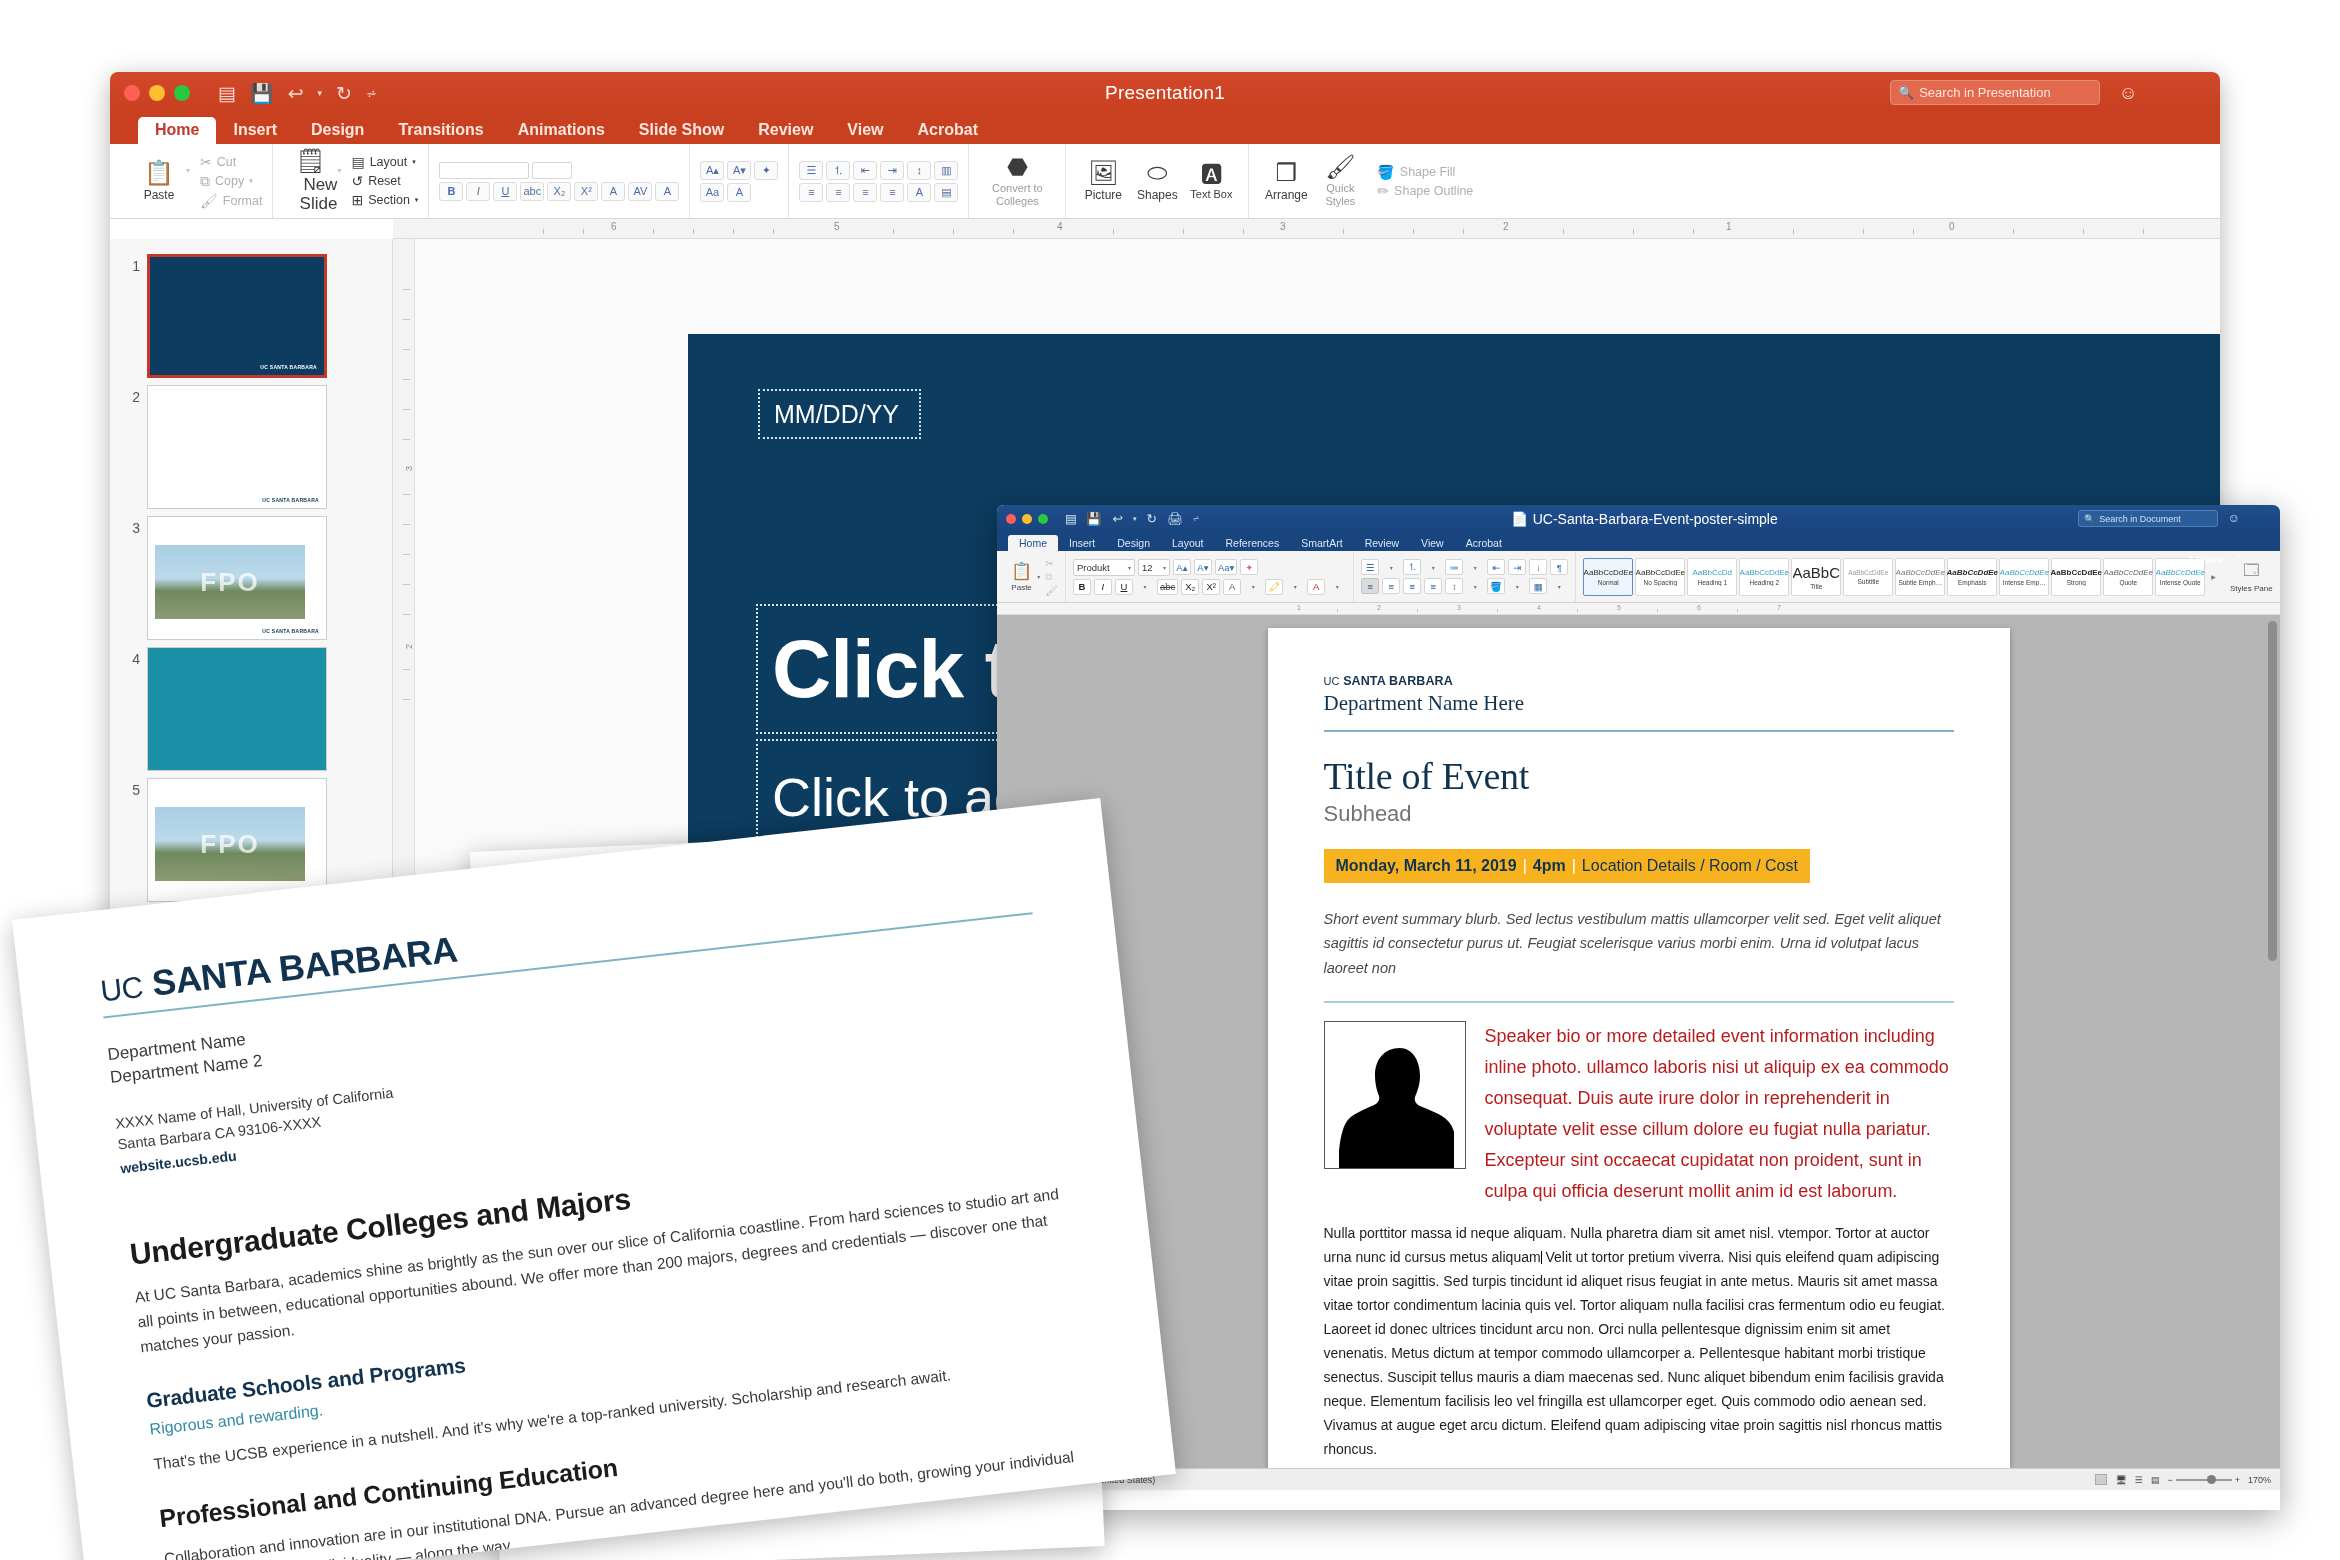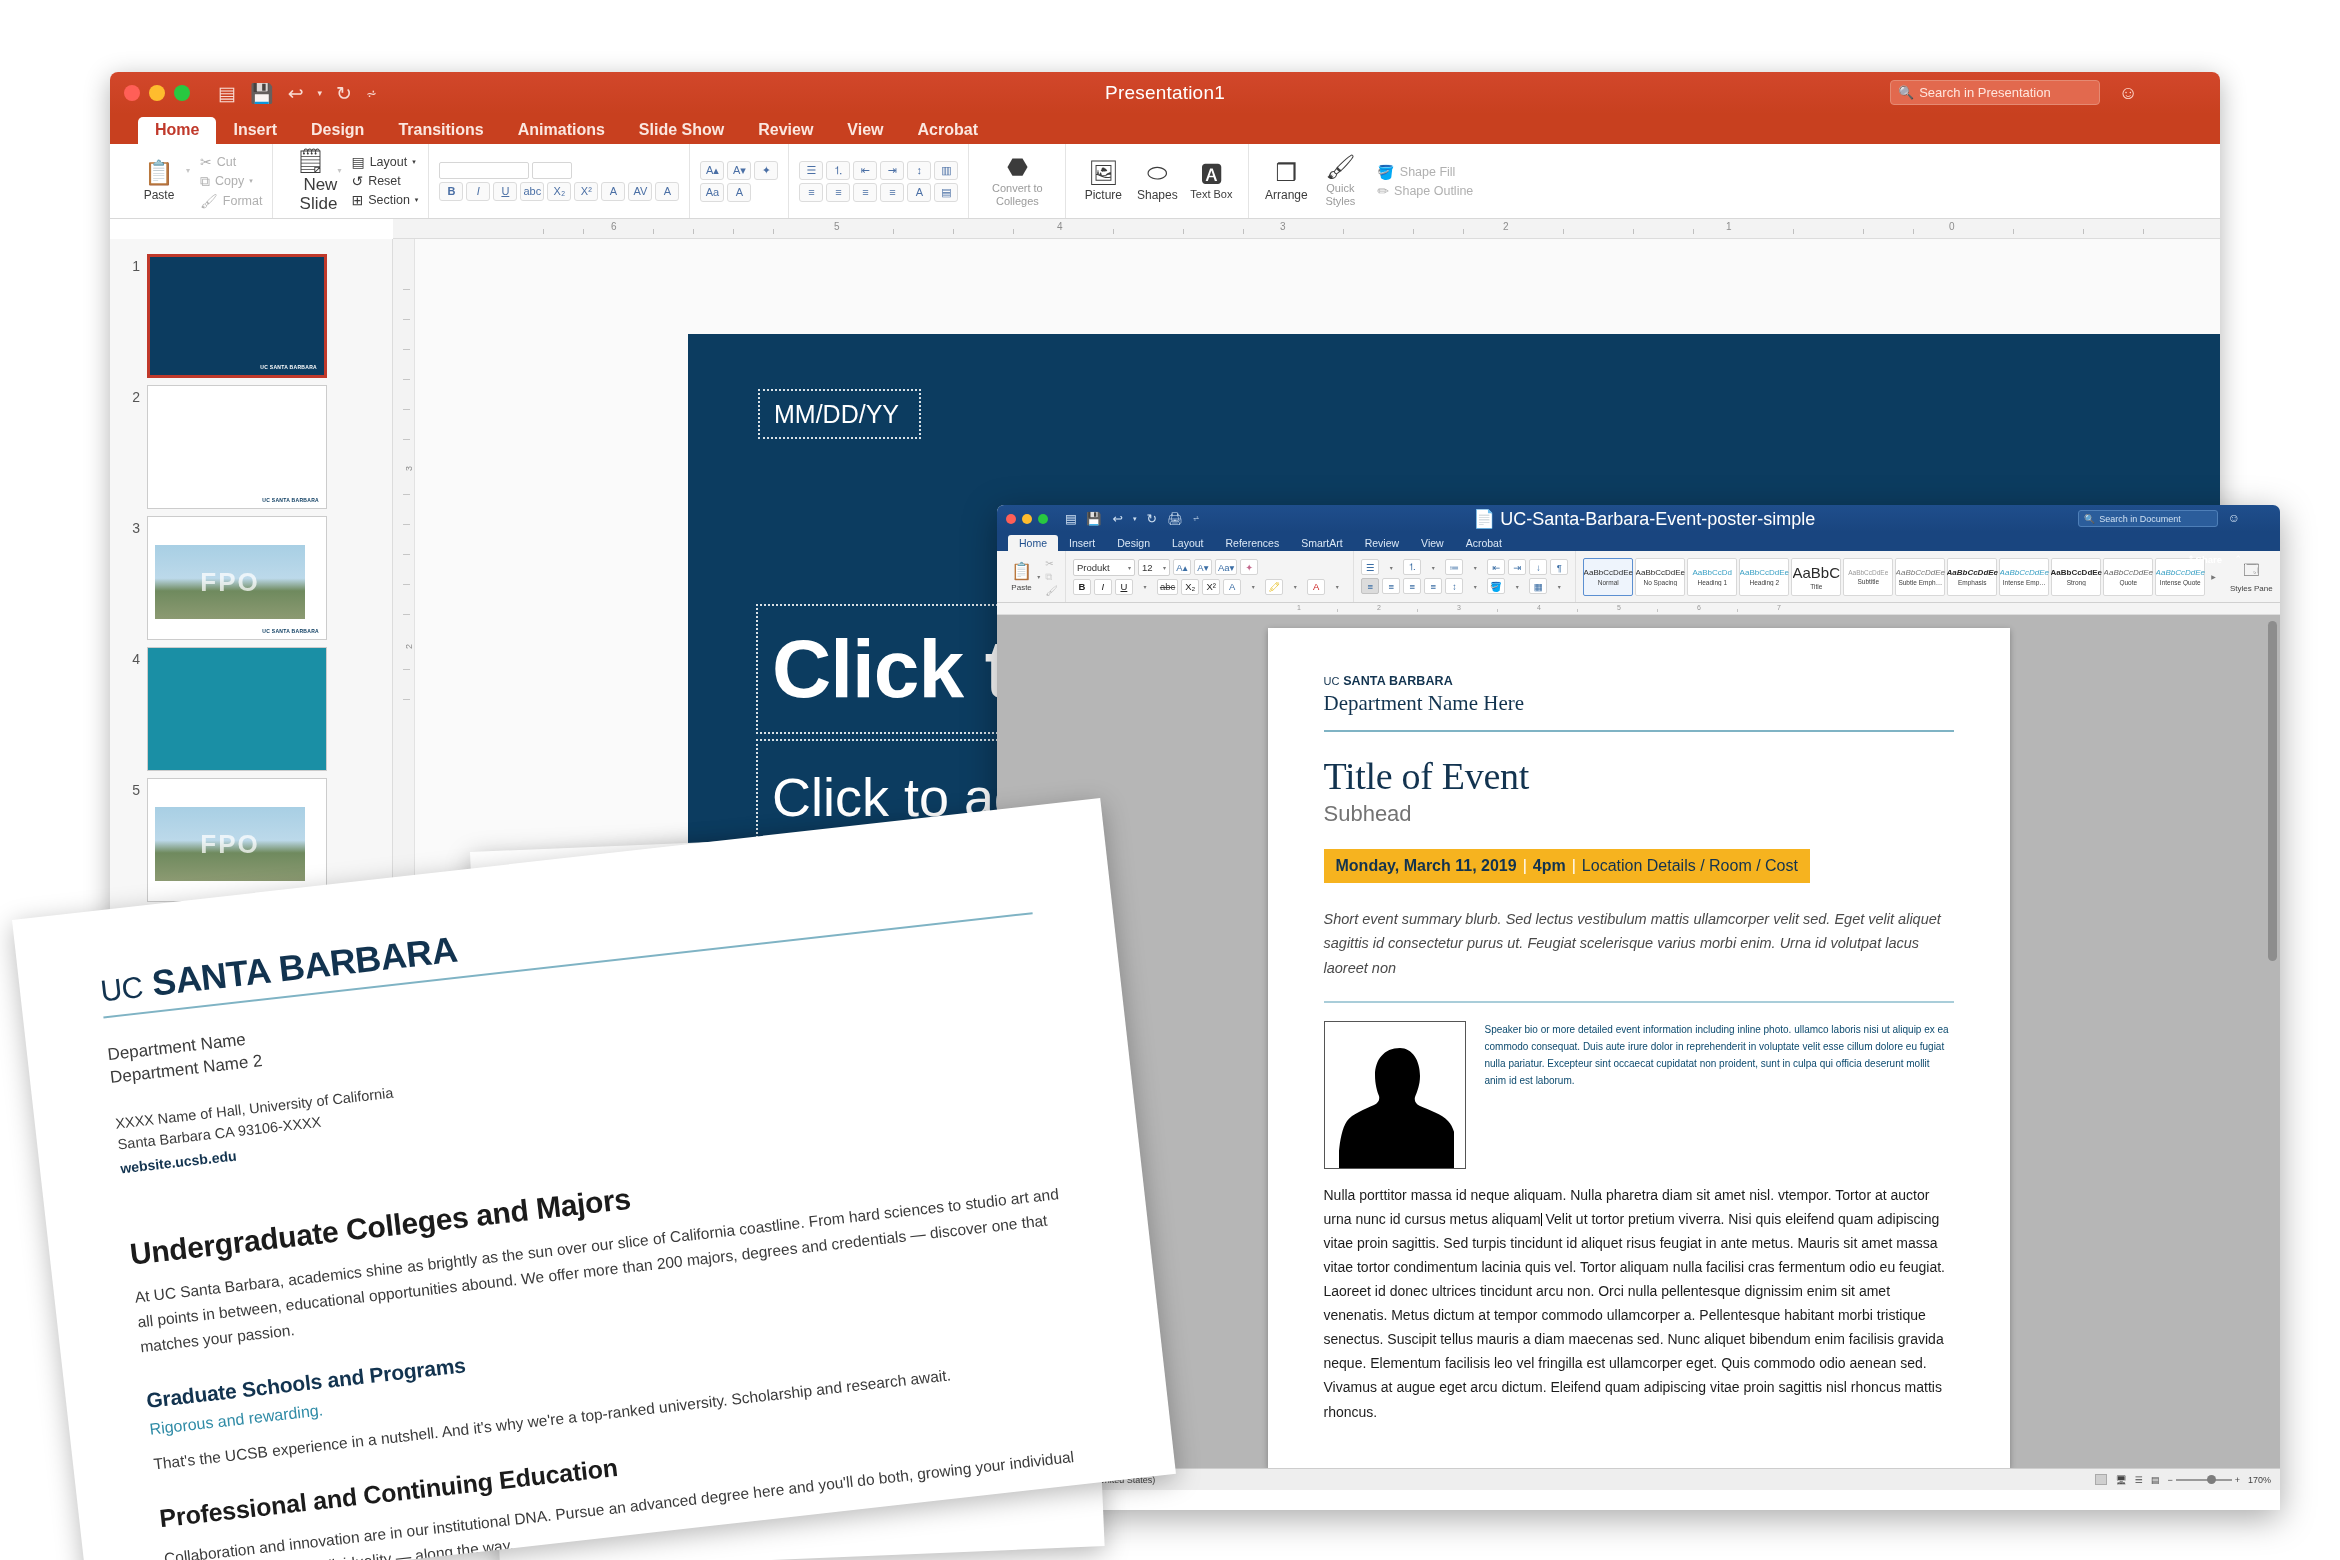--- a/index.html
+++ b/index.html
@@ -118,21 +118,21 @@
   
   #word-window {
     position:absolute; left:997px; top:505px; width:1283px; height:1005px;
     background:#fff; border-radius:7px 7px 0 0;
     box-shadow:0 8px 34px rgba(0,0,0,.35); overflow:hidden;
   }
   .w-titlebar{ height:27px; background:linear-gradient(#1f4e8c,#19457f); position:relative; display:flex; align-items:center;}
   .w-traffic{display:flex;gap:6px;margin-left:9px;}
   .w-tl{width:10px;height:10px;border-radius:50%;}
   .w-qat{display:flex;align-items:center;gap:10px;margin-left:17px;color:#cfe0f2;font-size:12.5px;}
-  .w-title{position:absolute;left:12px;right:0;text-align:center;color:#fff;font-size:18px;}
+  .w-title{position:absolute;left:12px;right:0;text-align:center;color:#fff;font-size:14px;}
   .w-title .dicon{color:#7fb0e8;margin-right:4px;}
   .w-search{position:absolute;right:62px;top:5px;width:140px;height:17px;background:#2b5d9b;
             border:1px solid #4e7fb8;border-radius:3px;color:#cfe0f2;font-size:9px;
             display:flex;align-items:center;padding:0 5px;gap:4px;}
   .w-help{position:absolute;right:40px;top:6px;color:#cfe0f2;font-size:12px;}
   .w-tabs{height:19px;background:#19457f;display:flex;align-items:flex-end;padding-left:11px;}
   .w-tab{color:#dbe8f6;font-size:10.5px;padding:3px 11px;line-height:1;border-radius:3px 3px 0 0;}
   .w-tab.active{background:#f4f4f4;color:#1f4e8c;}
   .w-share{position:absolute;right:58px;top:49px;color:#fff;font-size:9.5px;font-weight:bold;}
   .w-collapse{position:absolute;right:38px;top:49px;color:#fff;font-size:9px;}
@@ -178,21 +178,21 @@
   .ev-sub{font-size:22px;color:#737373;margin-top:3px;}
   .ev-bar{background:#f6b31f;color:#12334f;display:inline-block;padding:8px 12px;margin-top:22px;font-size:16px;}
   .ev-bar b{font-weight:bold;}
   .ev-bar .sep{color:#fff;margin:0 6px;}
   .ev-bar .loc{font-weight:normal;}
   .ev-blurb{font-style:italic;color:#4a4a4a;font-size:14.5px;line-height:1.72;margin-top:24px;}
   .rule2{height:1.5px;background:#a9cdd9;margin:20px 0 18px 0;}
   .bio-wrap{display:flex;gap:19px;}
   .bio-photo{width:142px;height:148px;border:1px solid #555;flex:none;position:relative;overflow:hidden;background:#fff;}
   .silhouette{position:absolute;left:50%;bottom:0;transform:translateX(-50%);width:118px;height:128px;}
-  .bio-text{font-size:10px;line-height:1.72;color:#0c4a6e;}
+  .bio-text{font-size:18px;line-height:1.72;color:#b91c1c;}
   .body-flow{font-size:14px;line-height:1.72;color:#1d1d1d;margin-top:14px;}
   .caret-bar{display:inline-block;width:1px;height:13px;background:#000;vertical-align:-2px;}
 
   .w-status{height:22px;background:#eeeeee;border-top:1px solid #cdcdcd;display:flex;align-items:center;
             padding:0 9px;font-size:9px;color:#444;gap:11px;}
   .w-status .right{margin-left:auto;display:flex;align-items:center;gap:8px;}
   .zoom-slider{display:flex;align-items:center;gap:3px;}
   .zs-line{width:56px;height:2px;background:#9a9a9a;position:relative;}
   .zs-knob{position:absolute;left:31px;top:-4px;width:9px;height:9px;background:#7d7d7d;border-radius:50%;}
   .vw-btn{width:12px;height:11px;border:1px solid #aaa;background:#fff;}

